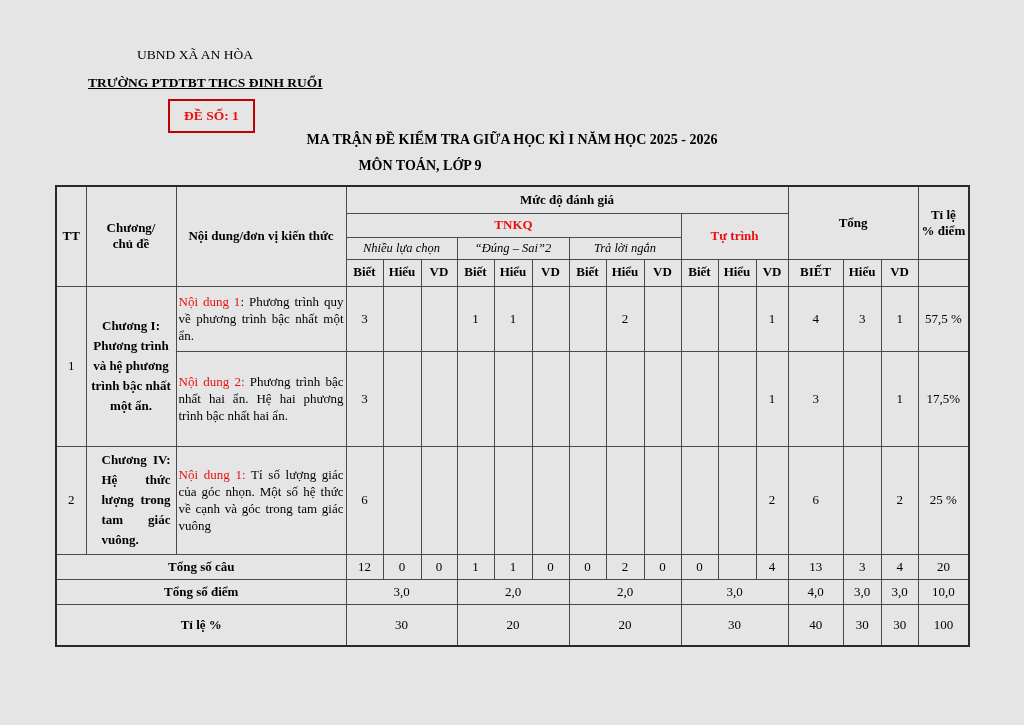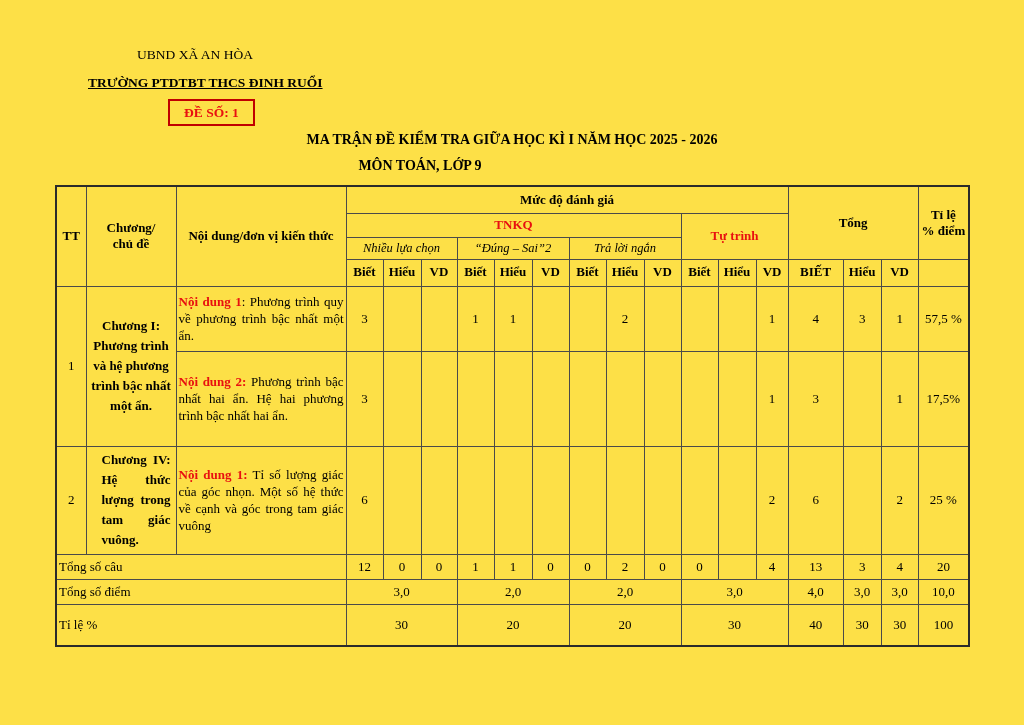--- a/index.html
+++ b/index.html
@@ -1,28 +1,28 @@
 <!DOCTYPE html>
 <html style="--accent: #e81010; --box-border: #c00000;"><head>
 <meta charset="utf-8">
 <style>
   * { margin:0; padding:0; box-sizing:border-box; }
   html,body { background:#ffffff; }
   .page {
     position:relative;
     width:1024px; height:725px;
-    background:#fde047;
+    background:#e5e5e5;
     font-family:"Liberation Serif","DejaVu Serif",serif;
     color:#000;
     overflow:hidden;
   }
   .org    { position:absolute; left:137px; top:47px;  font-size:13.5px; }
   .school { position:absolute; left:88px;  top:75px;  font-size:13.5px; font-weight:bold; text-decoration:underline; }
   .exam-box {
-    position:absolute; left:168px; top:99px; width:87px; height:27px;
+    position:absolute; left:168px; top:99px; width:87px; height:34px;
     border:2px solid var(--box-border,#c00000);
     display:flex; align-items:center; justify-content:center;
   }
   .exam-box span { color:var(--accent,#e81010); font-weight:bold; font-size:13.5px; }
   .title    { position:absolute; left:0; top:132px; width:1024px; text-align:center; font-weight:bold; font-size:14px; }
   .subtitle { position:absolute; left:0; top:158px; width:840px; text-align:center; font-weight:bold; font-size:14px; }
 
   table.matrix {
     position:absolute; left:55px; top:185px;
     width:913px;
@@ -39,25 +39,25 @@
   table.matrix { border:2px solid #2b2b2b; }
   tr.h1{height:27px} tr.h2{height:24px} tr.h3{height:22px} tr.h4{height:27px}
   tr.b1{height:65px} tr.b2{height:95px} tr.b3{height:108px}
   tr.f1{height:25px} tr.f2{height:25px} tr.f3{height:42px}
 
   .hd  { font-weight:bold; text-align:center; vertical-align:middle; line-height:1.25; }
   .it  { font-style:italic; text-align:center; font-size:12.5px;margin-top:28px; }
   .red { color:var(--accent,#e81010); }
   .num { text-align:center; vertical-align:top; padding-top:4px; }
   .content { vertical-align:middle; text-align:justify; padding:3px 4px 3px 5px; line-height:1.32; }
-  .content .lbl { color:var(--accent,#e81010); font-weight:bold; }
+  .content .lbl { color:var(--accent,#e81010); font-weight:normal; }
   .chapter  { font-weight:bold; text-align:center; vertical-align:top; padding-top:5px; line-height:1.55; }
   .chapter.justify { text-align:justify; padding-left:15px; padding-right:5px; }
   .tt { vertical-align:top; padding-top:6px; text-align:center; }
-  .flabel { font-weight:normal; text-align:left; padding-right:6px; vertical-align:middle;margin-left:28px; }
+  .flabel { font-weight:bold; text-align:center; padding-right:6px; vertical-align:middle;margin-left:28px; }
   .fnum { text-align:center; vertical-align:middle; }
 </style>
 </head>
 <body>
 
 <div class="page">
 
   <div class="org">UBND XÃ AN HÒA</div>
   <div class="school">TRƯỜNG PTDTBT THCS ĐINH RUỔI</div>
   <div class="exam-box">

